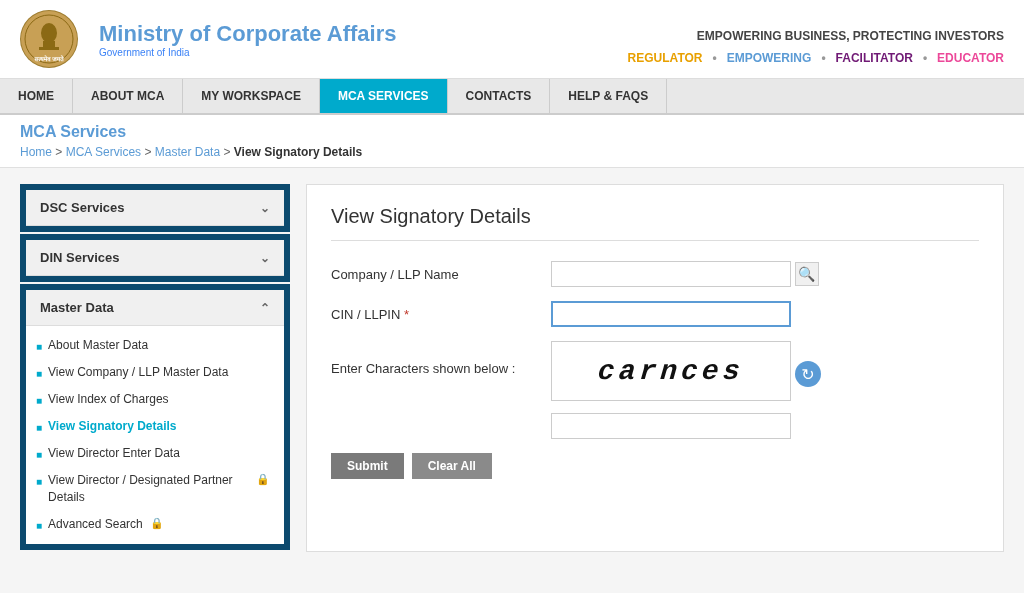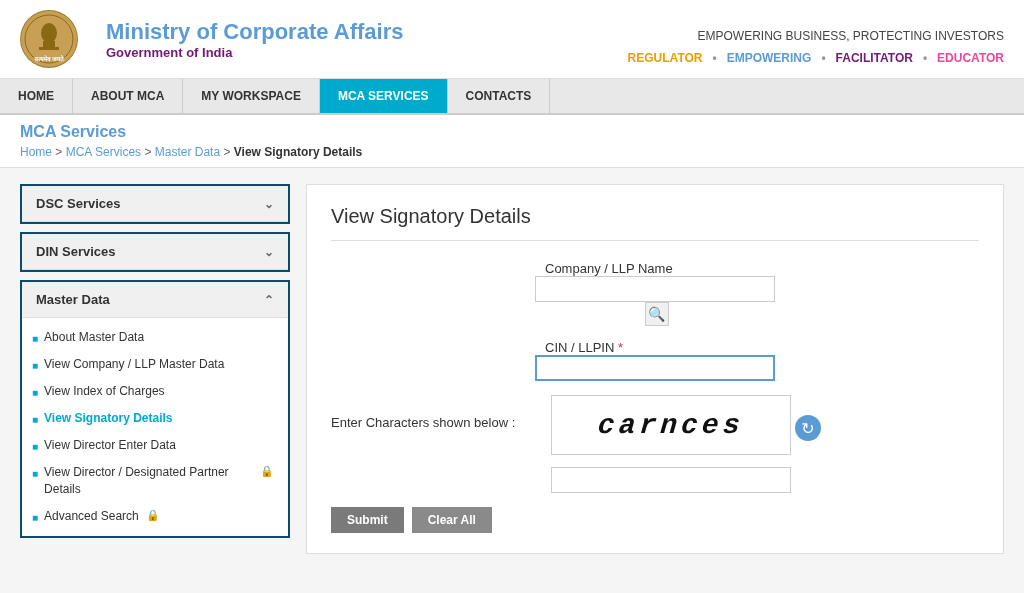--- a/index.html
+++ b/index.html
@@ -1,25 +1,25 @@
 <!DOCTYPE html>
 <html><head>
   <meta charset="utf-8">
   <style>
     * { margin: 0; padding: 0; box-sizing: border-box; }
     body { font-family: Arial, sans-serif; font-size: 13px; background: #f5f5f5; color: #333; }
 
     
     .header { background: #fff; padding: 10px 20px; display: flex; align-items: center; justify-content: space-between; border-bottom: 1px solid #ddd; }
-    .header-left { display: flex; align-items: center; gap: 28px; }
+    .header-left { display: flex; align-items: center; gap: 21px; }
     .logo-img { width: 58px; height: 58px; border-radius: 50%; background: radial-gradient(circle, #c8a96e, #8B6914); display: flex; align-items: center; justify-content: center; font-size: 8px; color: #fff; text-align: center; }
     .header-title { color: #5b9bd5; font-size: 22px; font-weight: bold; }
-    .header-subtitle { color: #701a75; font-size: 13px; font-weight: bold; }
+    .header-subtitle { color: #3b82f6; font-size: 10px; }
     .header-right { text-align: right; }
-    .header-tagline { font-size: 12px; color: #444; font-weight: normal; margin-top: 16px; }
+    .header-tagline { font-size: 12px; color: #444; font-weight: bold; margin-top: 16px; }
     .header-links { display: flex; gap: 10px; align-items: center; margin-top: 8px; font-size: 12px; font-weight: bold; }
     .dot { color: #999; }
     .link-regulator { color: #e8a000; }
     .link-integrator { color: #5b9bd5; }
     .link-facilitator { color: #701a75; }
     .link-educator { color: #ec4899; }
 
     
     .nav { background: #e8e8e8; display: flex; border-bottom: 2px solid #ccc; }
     .nav-item { padding: 10px 18px; font-size: 12px; font-weight: bold; color: #333; cursor: pointer; text-transform: uppercase; border-right: 1px solid #ccc; white-space: nowrap; }
@@ -30,35 +30,35 @@
     .page-section-title { color: #5b9bd5; font-size: 16px; font-weight: bold; margin-bottom: 4px; }
     .breadcrumb { font-size: 12px; color: #666; padding-bottom: 8px; }
     .breadcrumb a { color: #5b9bd5; text-decoration: none; }
     .breadcrumb span { color: #333; font-weight: bold; }
 
     
     .main { display: flex; gap: 0; padding: 16px 20px; background: #f5f5f5; min-height: 400px; }
 
     
     .sidebar { width: 270px; flex-shrink: 0; }
-    .sidebar-section { background: #fff; border: 2px solid #0c4a6e; margin-bottom: 8px; }
+    .sidebar-section { background: #fff; border: 6px solid #0c4a6e; margin-bottom: 2px; }
     .sidebar-header { display: flex; justify-content: space-between; align-items: center; padding: 10px 14px; background: #f0f0f0; cursor: pointer; font-size: 13px; font-weight: bold; color: #333; border-bottom: 1px solid #ddd; }
     .chevron { font-size: 12px; color: #666; }
     .sidebar-menu { padding: 6px 0; }
     .sidebar-menu-item { display: flex; align-items: flex-start; gap: 6px; padding: 5px 14px 5px 10px; font-size: 12px; color: #333; cursor: pointer; line-height: 1.4; }
     .sidebar-menu-item.active { color: #00aacc; font-weight: bold; }
     .sidebar-bullet { color: #00aacc; font-size: 10px; margin-top: 3px; flex-shrink: 0; }
     .lock-icon { font-size: 11px; margin-left: 2px; }
 
     
     .content { flex: 1; background: #fff; border: 1px solid #ddd; padding: 20px 24px; margin-left: 16px; }
     .content-title { font-size: 20px; color: #333; font-weight: normal; border-bottom: 1px solid #ddd; padding-bottom: 12px; margin-bottom: 20px; }
 
     
-    .form-row { display: flex; align-items: center; margin-bottom: 14px; flex-direction: column; }
+    .form-row { display: flex; align-items: center; margin-bottom: 14px; }
     .form-label { width: 220px; font-size: 13px; color: #333; flex-shrink: 0; }
     .required { color: #c0392b; }
     .form-input { width: 240px; height: 26px; border: 1px solid #ccc; padding: 2px 6px; font-size: 13px; outline: none; }
     .form-input.highlighted { border: 2px solid #5b9bd5; }
     .search-icon-btn { margin-left: 4px; width: 24px; height: 24px; background: #f0f0f0; border: 1px solid #ccc; cursor: pointer; display: flex; align-items: center; justify-content: center; font-size: 14px; color: #666; }
     .captcha-box { width: 240px; height: 60px; border: 1px solid #ccc; background: #fff; display: flex; align-items: center; justify-content: center; margin-bottom: 6px; position: relative; }
     .captcha-text { font-family: 'Courier New', monospace; font-size: 28px; font-weight: bold; color: #111; letter-spacing: 4px; transform: skewX(-5deg); font-style: italic; }
     .captcha-refresh { position: absolute; right: -28px; top: 50%; transform: translateY(-50%); width: 24px; height: 24px; background: #5b9bd5; border-radius: 50%; display: flex; align-items: center; justify-content: center; cursor: pointer; color: #fff; font-size: 14px; }
     .captcha-input { width: 240px; height: 26px; border: 1px solid #ccc; padding: 2px 6px; font-size: 13px; }
 
@@ -103,20 +103,21 @@
     </div>
   </div>
 </div>
 
 <nav class="nav">
   <div class="nav-item">HOME</div>
   <div class="nav-item">ABOUT MCA</div>
   <div class="nav-item">MY WORKSPACE</div>
   <div class="nav-item active">MCA SERVICES</div>
   <div class="nav-item">CONTACTS</div>
+  <div class="nav-item">HELP &amp; FAQS</div>
 </nav>
 
 <div class="breadcrumb-area">
   <div class="page-section-title">MCA Services</div>
   <div class="breadcrumb">
     <a href="#">Home</a> &gt;
     <a href="#">MCA Services</a> &gt;
     <a href="#">Master Data</a> &gt;
     <span>View Signatory Details</span>
   </div>

